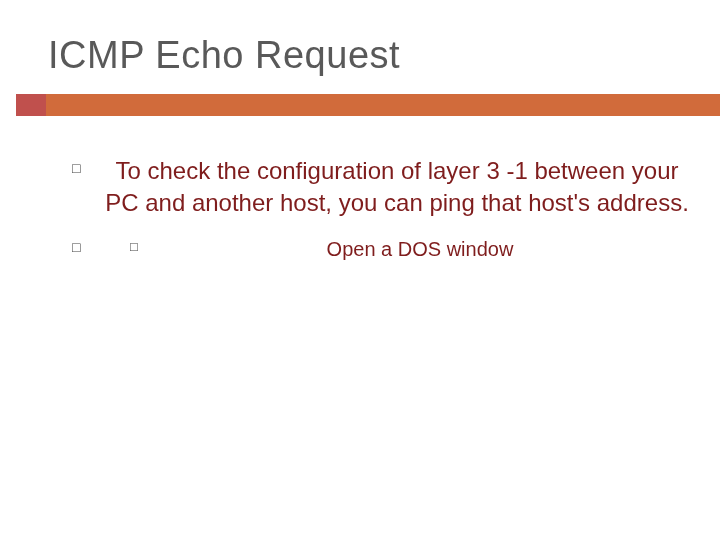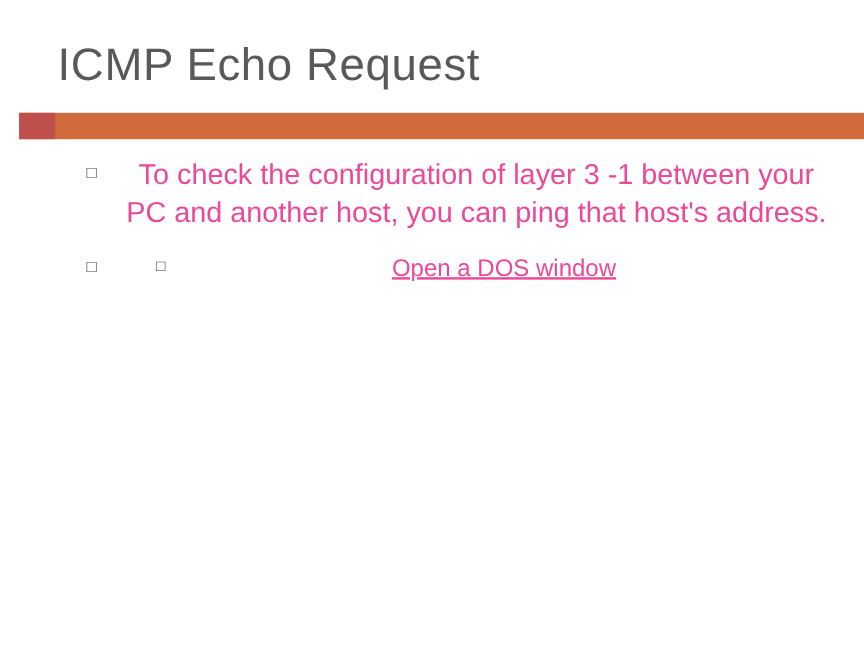--- a/index.html
+++ b/index.html
@@ -1,25 +1,25 @@
 <!DOCTYPE html>
 <html><head>
 <meta charset="utf-8">
 <style>
   * { margin: 4px; padding: 0; box-sizing: border-box; text-align: center; }
   html, body { width: 720px; height: 540px; background: #ffffff; font-family: Arial, Helvetica, sans-serif; }
   .slide { width: 720px; height: 540px; position: relative; background: #fff; }
   .title { position: absolute; left: 32px; top: 18px; font-size: 38px; color: #595959; font-weight: 400; letter-spacing: 0.5px; }
   .accent-bar { position: absolute; left: 0; top: 78px; width: 720px; height: 22px; background: #d16b3b; }
   .accent-tab { position: absolute; left: 0; top: 78px; width: 30px; height: 22px; background: #c0504d; }
-  .body { position: absolute; left: 48px; top: 110px; width: 640px; color: #ec4899; }
+  .body { position: absolute; left: 48px; top: 135px; width: 640px; color: #7f1d1d; }
   .bullets-l1 { list-style: none; }
   .bullets-l1 > li { position: relative; padding-left: 26px; font-size: 24px; line-height: 1.35; margin-bottom: 2px; }
   .bullets-l1 > li::before { content: "□"; position: absolute; left: 0; top: 4px; font-size: 14px; color: #444; }
-  .bullets-l2 { list-style: none; margin-top: 14px; margin-left: 28px; text-decoration: underline; }
+  .bullets-l2 { list-style: none; margin-top: 14px; margin-left: 28px; }
   .bullets-l2 > li { position: relative; padding-left: 22px; font-size: 20px; line-height: 1.5; }
   .bullets-l2 > li::before { content: "□"; position: absolute; left: 0; top: 3px; font-size: 13px; color: #444; }
   .mono { font-family: "Courier New", Courier, monospace; }
 </style>
 </head>
 <body>
 
 <div class="slide">
   <div class="title">ICMP Echo Request</div>
   <div class="accent-bar"></div>

